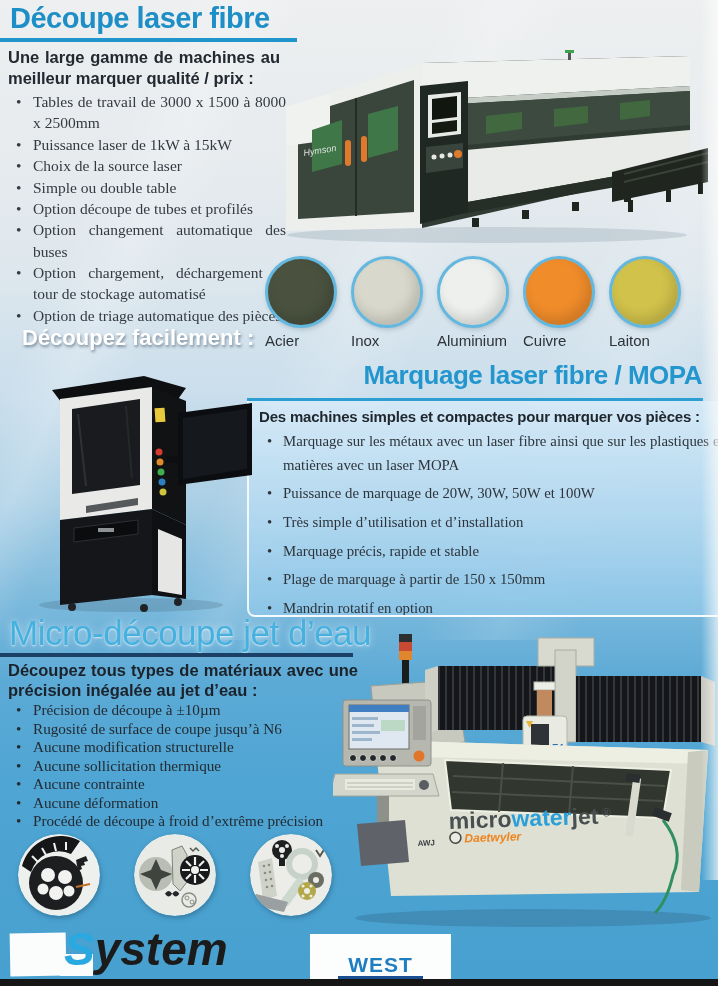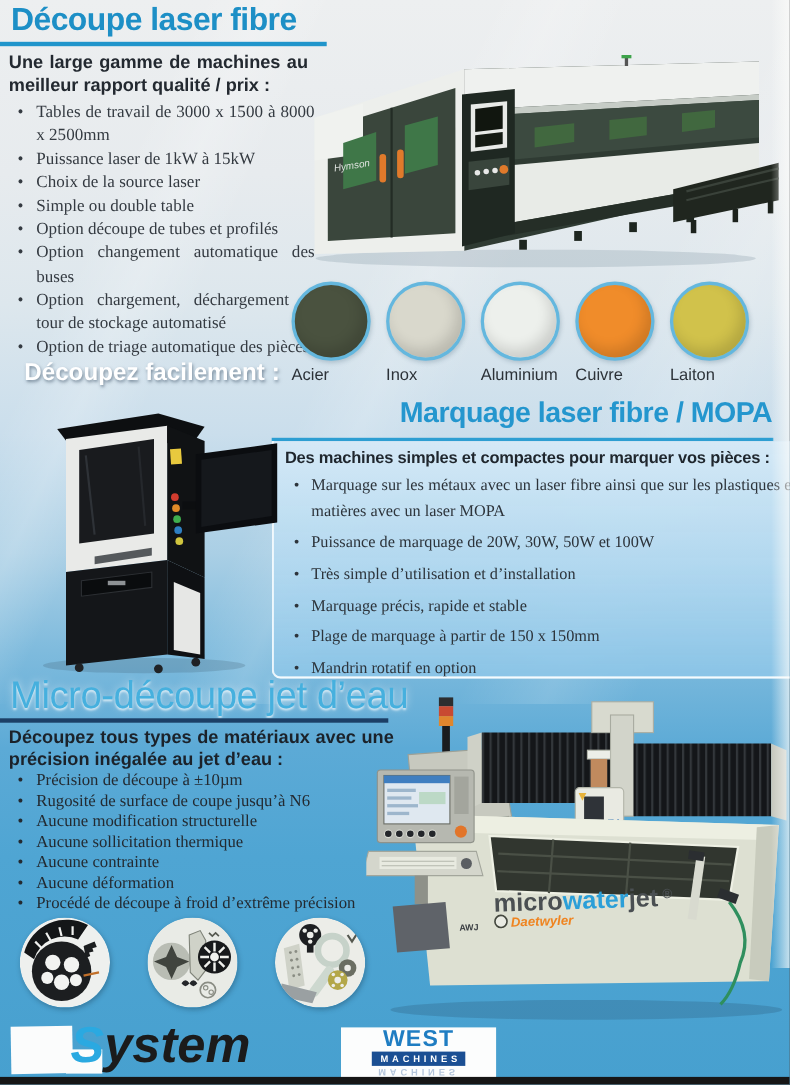--- a/index.html
+++ b/index.html
@@ -63,34 +63,34 @@
   
   .samples { position:absolute; left:18px; top:834px; display:flex; gap:34px; }
   .sample { width:82px; height:82px; border-radius:50%; overflow:hidden; box-shadow:1px 2px 5px rgba(20,50,70,.35); }
 
   
   .whiteout1 { position:absolute; left:10px; top:933px; width:56px; height:43px; background:#fbfcfc; transform:rotate(-1deg); }
   .whiteout2 { position:absolute; left:60px; top:954px; width:33px; height:22px; background:#fbfcfc; }
   .syslogo { position:absolute; left:64px; top:922px; font-size:46px; font-style:italic; font-weight:bold; color:#1b1b1b; letter-spacing:0; }
   .syslogo .sys-s { color:#2aa9e1; }
   .westbox { position:absolute; left:310px; top:934px; width:141px; height:50px; background:#fcfdfd; box-sizing:border-box;
-    display:flex; flex-direction:column; align-items:center; padding-top:0; overflow:hidden; }
+    display:flex; flex-direction:column; align-items:center; padding-top:20px; overflow:hidden; }
   .west-word { font-size:21px; font-weight:bold; color:#1f7dc2; letter-spacing:1px; line-height:1; }
   .machines-bar { margin-top:1px; background:#1b4f93; color:#ffffff; font-size:8.5px; font-weight:bold; letter-spacing:3.5px; padding:2px 4px 2px 8px; line-height:1; }
   .machines-refl { transform:scaleY(-1); opacity:.32; color:#1b4f93; font-size:8.5px; font-weight:bold; letter-spacing:3.5px; line-height:1; margin-top:1px; }
 </style>
 </head>
 <body>
 
 <div class="page">
   <div class="streaks"></div>
 
   <div class="title1">Découpe laser fibre</div>
   <div class="rule1"></div>
-  <div class="intro1">Une large gamme de machines au meilleur rapport qualité / prix :</div>
+  <div class="intro1">Une large gamme de machines au meilleur marquer qualité / prix :</div>
   <ul class="list-plain list1">
     <li>Tables de travail de 3000 x 1500 à 8000 x 2500mm</li>
     <li>Puissance laser de 1kW à 15kW</li>
     <li>Choix de la source laser</li>
     <li>Simple ou double table</li>
     <li>Option découpe de tubes et profilés</li>
     <li>Option changement automatique des buses</li>
     <li>Option chargement, déchargement et tour de stockage automatisé</li>
     <li>Option de triage automatique des pièces</li>
   </ul>

